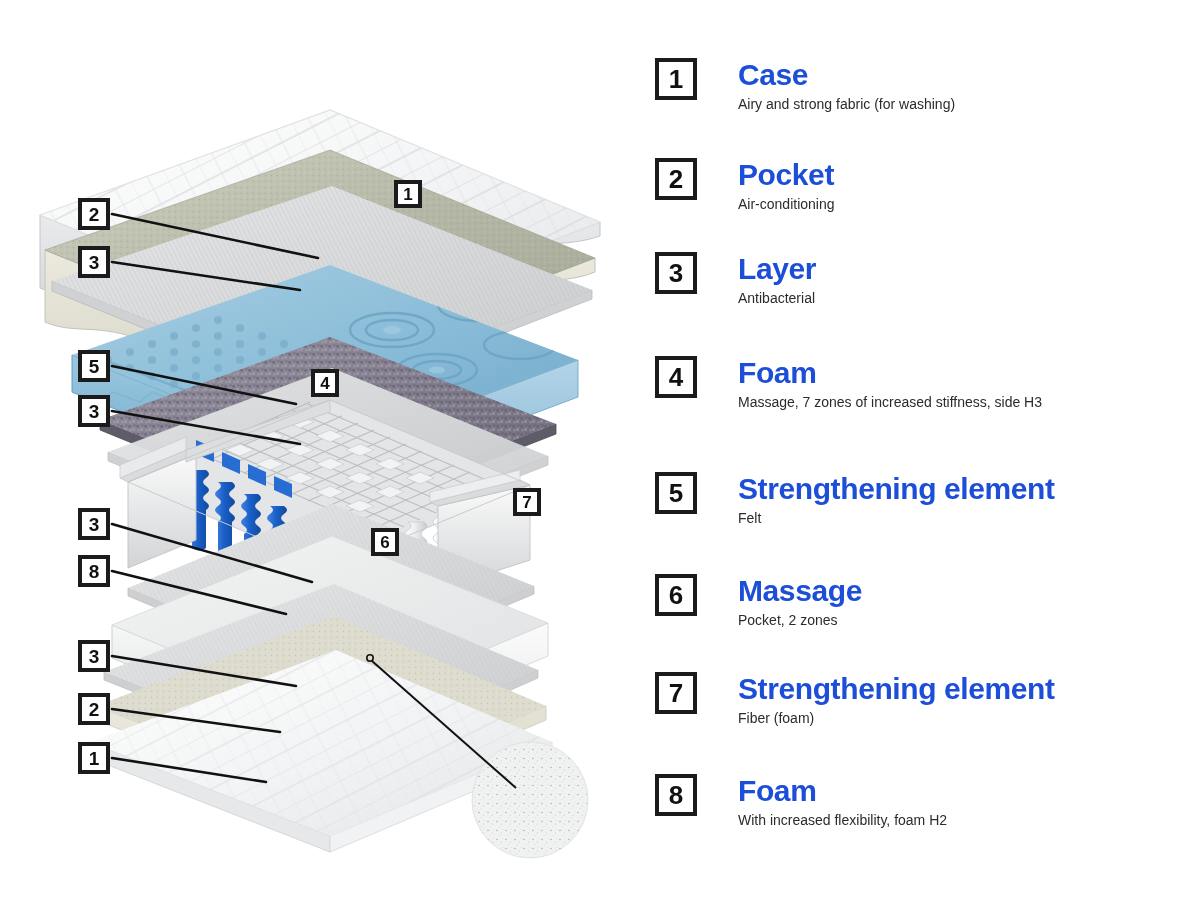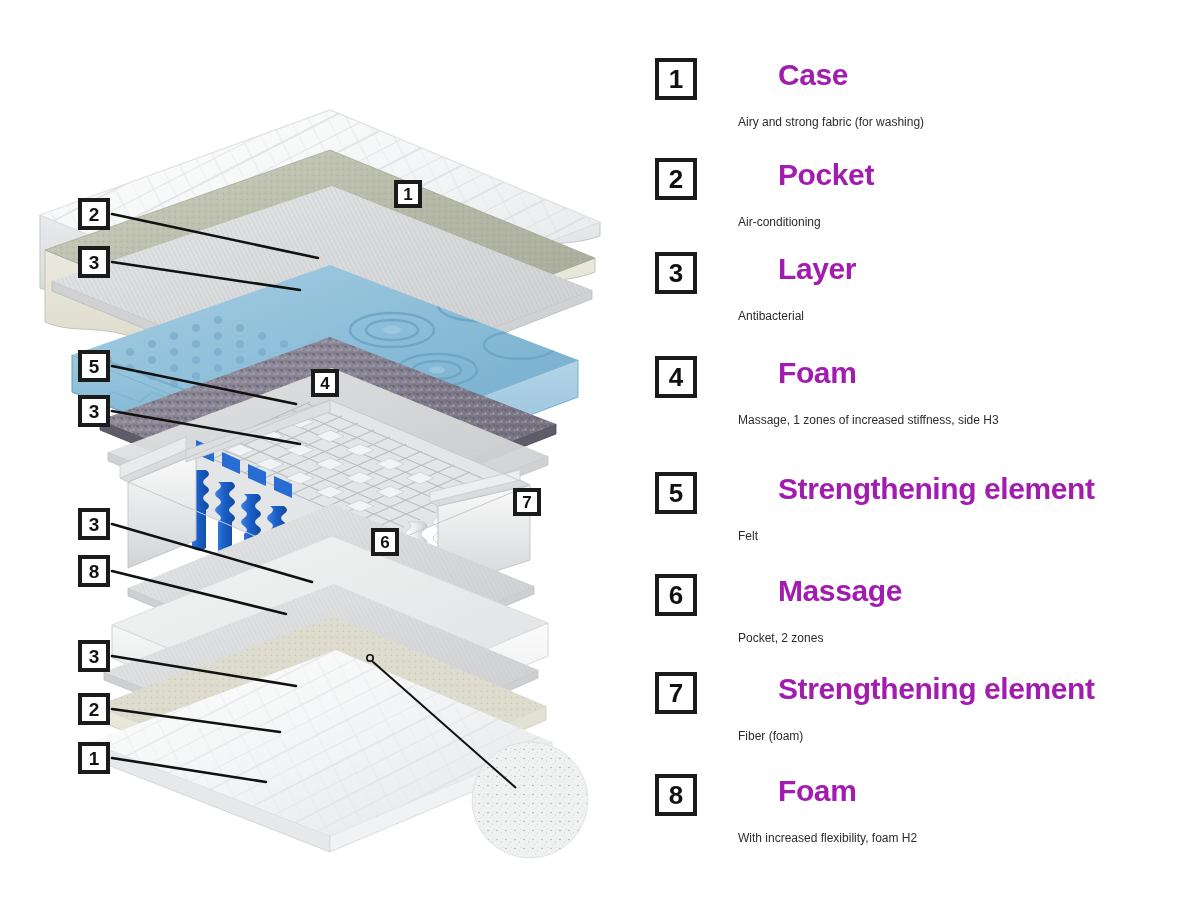--- a/index.html
+++ b/index.html
@@ -19,23 +19,23 @@
   .numbox.small{width:32px;height:32px;font-size:19px;}
   .numbox.tiny{width:28px;height:28px;font-size:17px;border-width:4px;}
 
   
   #legend{position:absolute;left:640px;top:0;width:560px;height:900px;}
   .legrow{position:absolute;left:15px;display:flex;align-items:flex-start;}
   .legbox{width:42px;height:42px;border:4px solid #1b1b1b;background:#fff;
           box-sizing:border-box;display:flex;align-items:center;justify-content:center;
           font-size:26px;font-weight:700;color:#111;line-height:1;flex:none;}
   .legtext{margin-left:41px;padding-top:1px;}
-  .legtitle{font-size:30px;font-weight:700;color:#a21caf;line-height:1.04;
-            letter-spacing:-.4px;white-space:nowrap;margin-left:40px;}
-  .legdesc{font-size:12px;color:#2b2b2b;line-height:1.35;margin-top:24px;max-width:340px;}
+  .legtitle{font-size:30px;font-weight:700;color:#1d4ed8;line-height:1.04;
+            letter-spacing:-.4px;white-space:nowrap;}
+  .legdesc{font-size:14px;color:#2b2b2b;line-height:1.35;margin-top:5px;max-width:340px;}
 </style>
 </head>
 <body>
 
 <div id="stage">
 
   <div id="diagram">
     <svg viewBox="0 0 640 900" xmlns="http://www.w3.org/2000/svg">
       <defs>
         <linearGradient id="gQuiltTop" x1="0" y1="0" x2="1" y2="1">
@@ -472,21 +472,21 @@
       <div class="legtext">
         <div class="legtitle">Layer</div>
         <div class="legdesc">Antibacterial</div>
       </div>
     </div>
 
     <div class="legrow" style="top:356px;">
       <div class="legbox">4</div>
       <div class="legtext">
         <div class="legtitle">Foam</div>
-        <div class="legdesc">Massage, 1 zones of increased stiffness, side H3</div>
+        <div class="legdesc">Massage, 7 zones of increased stiffness, side H3</div>
       </div>
     </div>
 
     <div class="legrow" style="top:472px;">
       <div class="legbox">5</div>
       <div class="legtext">
         <div class="legtitle">Strengthening element</div>
         <div class="legdesc">Felt</div>
       </div>
     </div>

